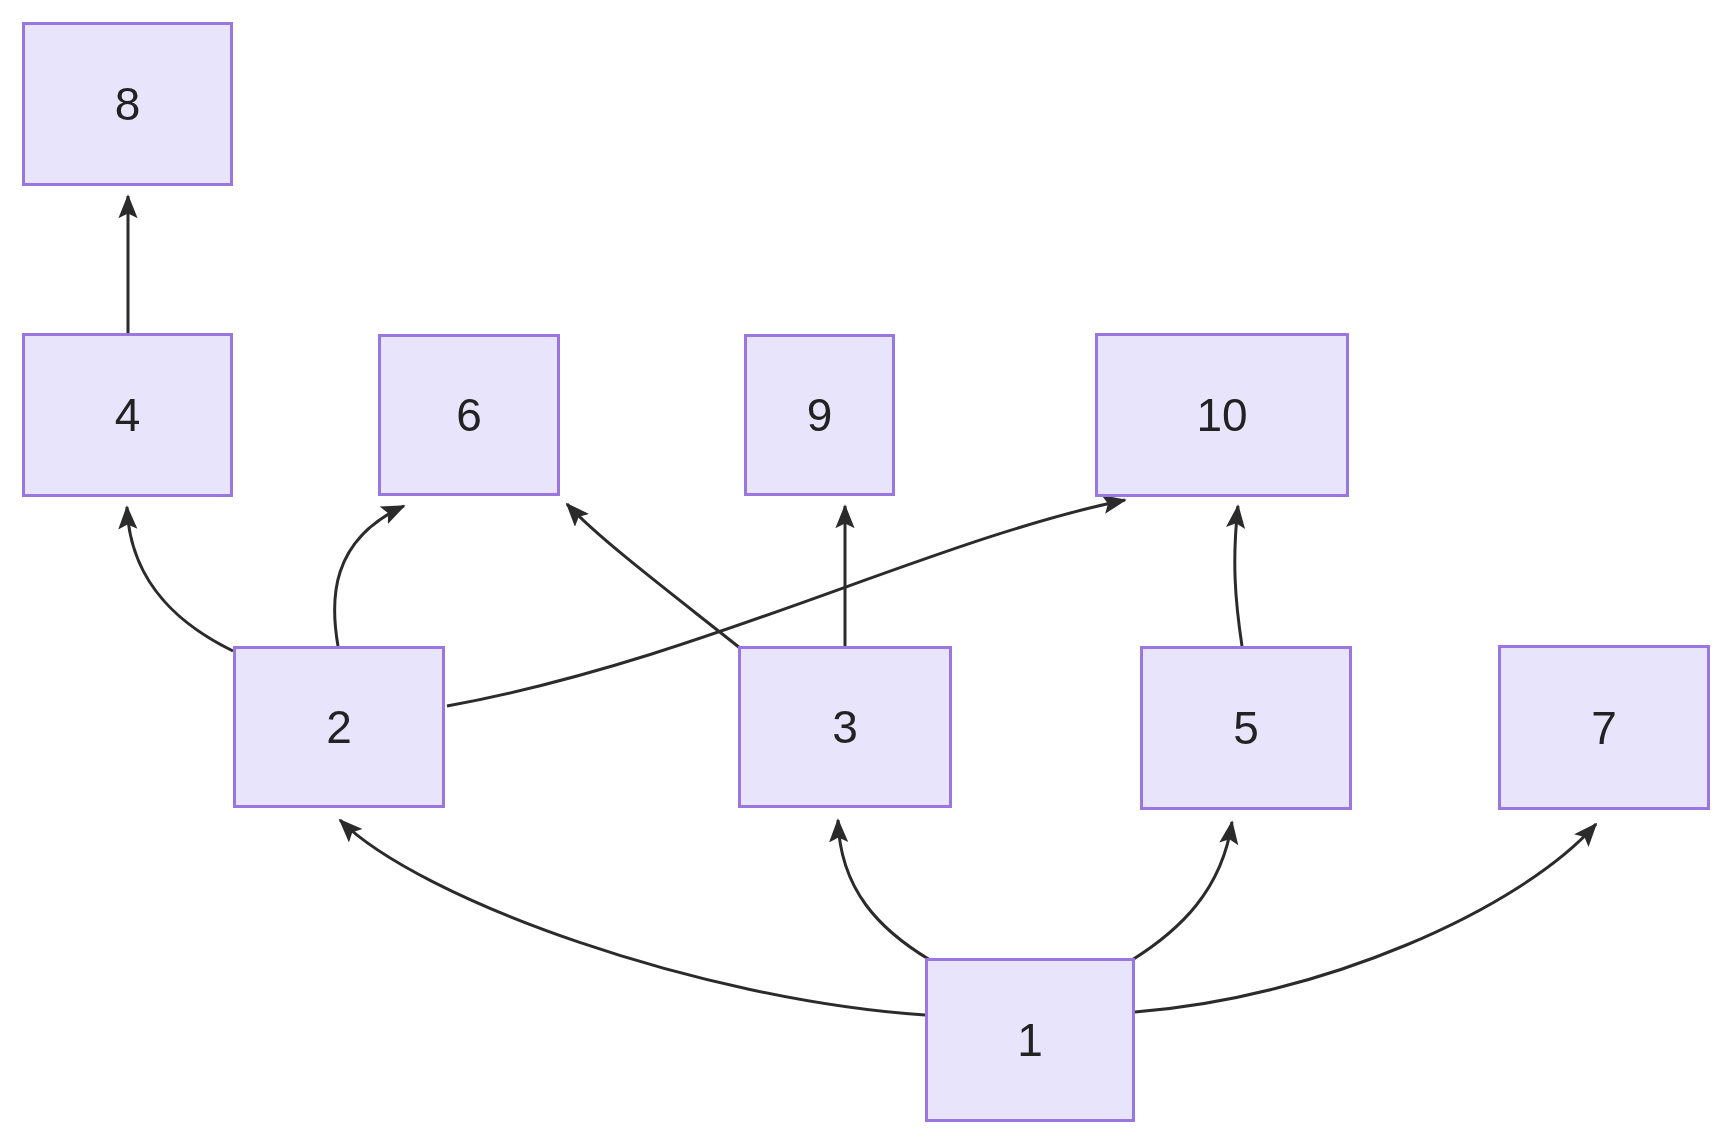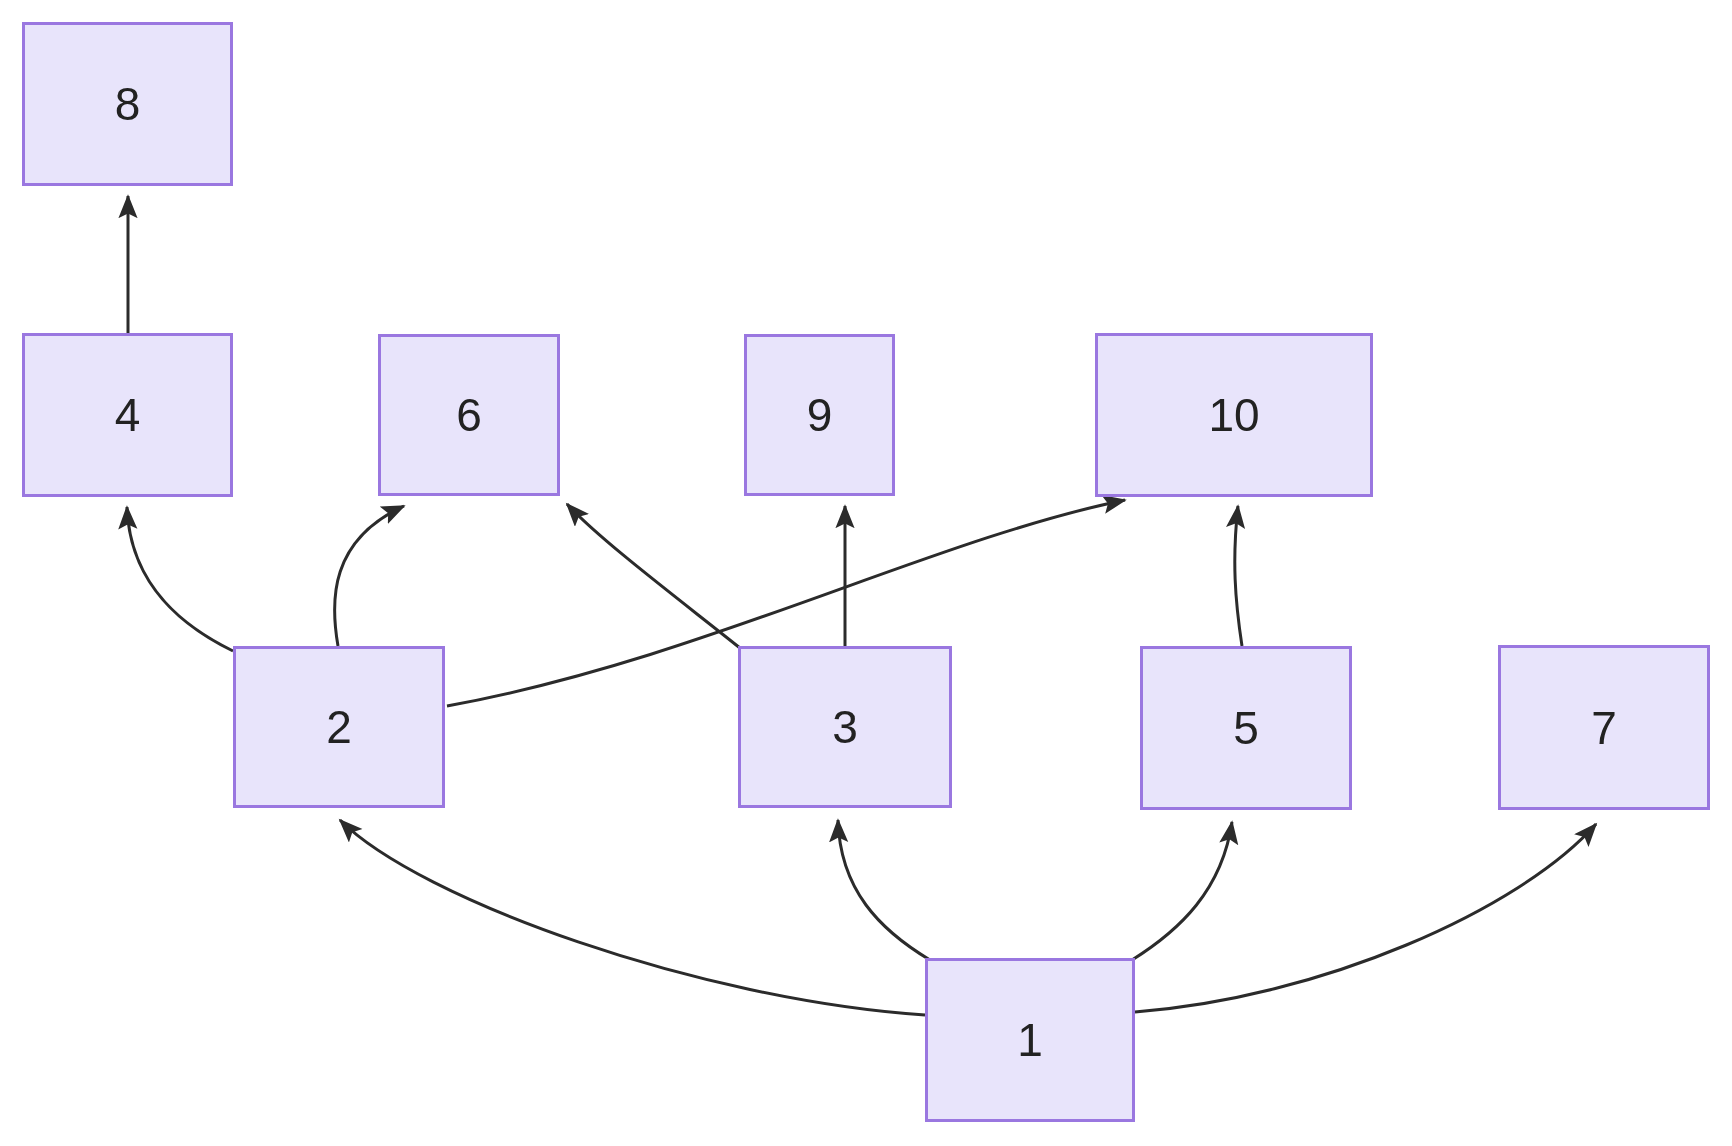--- a/index.html
+++ b/index.html
@@ -74,21 +74,21 @@
       </div>
       <div class="graph-node" style="left: 22px; top: 333px; width: 211px; height: 164px;">
         <span class="node-label">4</span>
       </div>
       <div class="graph-node" style="left: 378px; top: 334px; width: 182px; height: 162px;">
         <span class="node-label">6</span>
       </div>
       <div class="graph-node" style="left: 744px; top: 334px; width: 151px; height: 162px;">
         <span class="node-label">9</span>
       </div>
-      <div class="graph-node" style="left: 1095px; top: 333px; width: 278px; height: 164px;">
+      <div class="graph-node" style="left: 1095px; top: 333px; width: 254px; height: 164px;">
         <span class="node-label">10</span>
       </div>
       <div class="graph-node" style="left: 233px; top: 646px; width: 212px; height: 162px;">
         <span class="node-label">2</span>
       </div>
       <div class="graph-node" style="left: 738px; top: 646px; width: 214px; height: 162px;">
         <span class="node-label">3</span>
       </div>
       <div class="graph-node" style="left: 1140px; top: 646px; width: 212px; height: 164px;">
         <span class="node-label">5</span>

